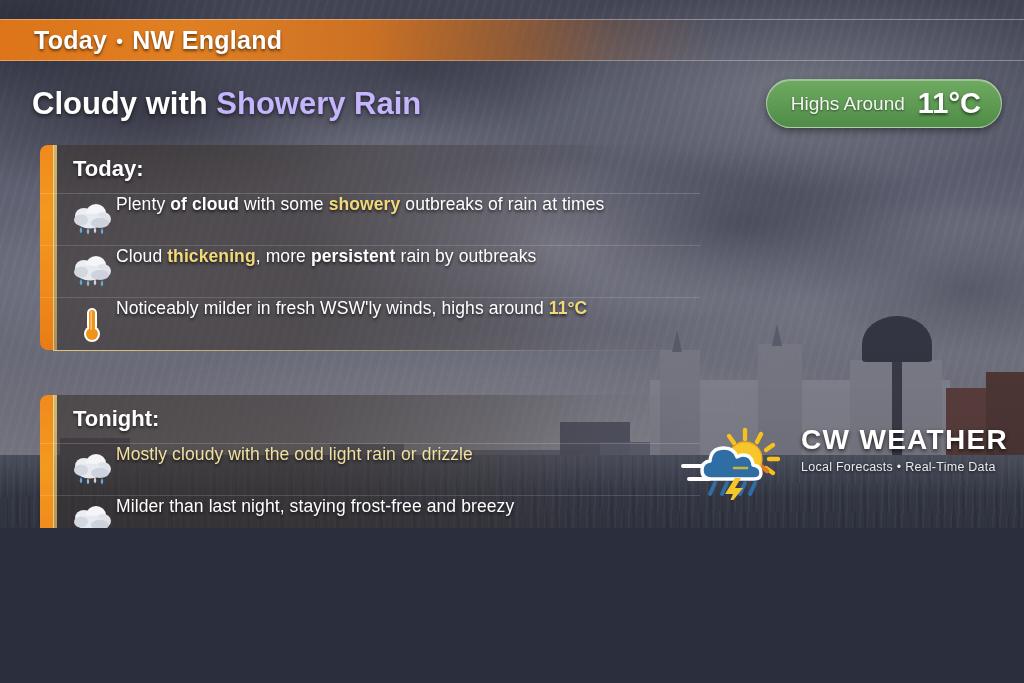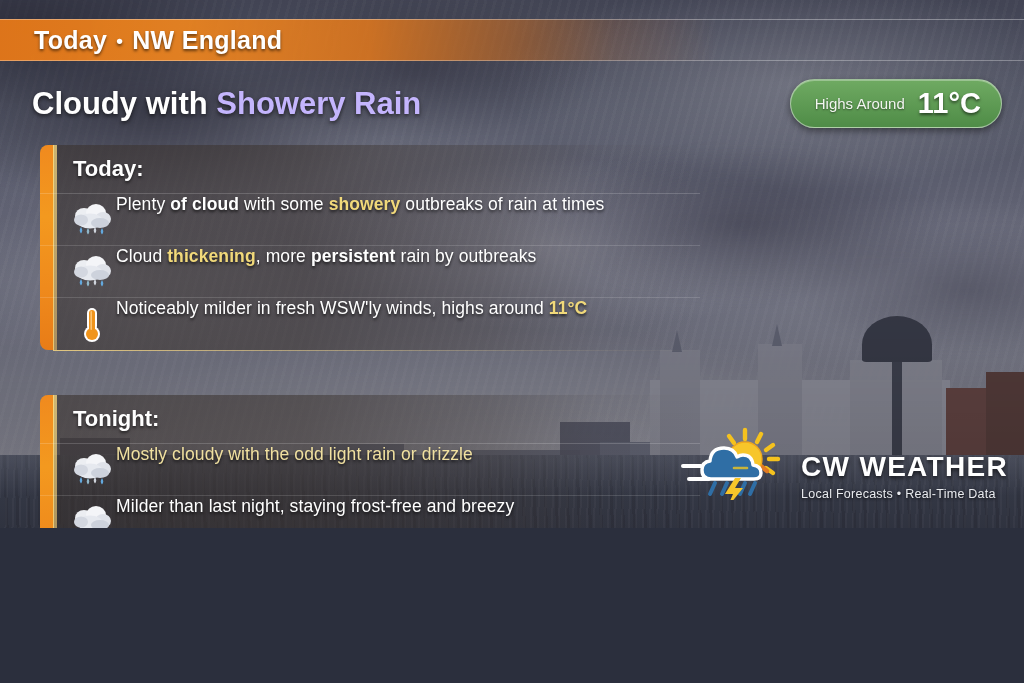--- a/index.html
+++ b/index.html
@@ -138,21 +138,21 @@
   .temp-pill{
     position:absolute; right:22px; top:79px;
     height:49px; padding:0 20px 0 24px;
     border-radius:26px;
     background:linear-gradient(#6faa62, #4f8c47);
     border:1px solid rgba(255,255,255,.45);
     box-shadow:0 3px 7px rgba(0,0,0,.42), inset 0 1px 0 rgba(255,255,255,.30);
     display:flex; align-items:center; gap:13px;
   }
   .temp-label{
-    font-size:15px; font-weight:400; color:#f2f5f0;
+    font-size:19px; font-weight:400; color:#f2f5f0;
     text-shadow:0 1px 2px rgba(0,0,0,.5);
     white-space:nowrap;
   }
   .temp-value{
     font-size:29px; font-weight:700; color:#ffffff;
     text-shadow:0 2px 3px rgba(0,0,0,.55);
     white-space:nowrap;
   }
 
   
@@ -215,21 +215,21 @@
     white-space:nowrap;
     letter-spacing:.1px;
   }
   .row-text b{ font-weight:700; color:#ffffff; }
   .row-text .gold{ font-weight:700; color:#f1d97a; }
   .row-text.all-gold{ color:#f0e0a0; }
 
   
   .logo{
     position:absolute; right:16px; bottom:28px;
-    display:flex; align-items:flex-end; gap:12px;
+    display:flex; align-items:flex-start; gap:12px;
   }
   .logo-mark{ width:108px; height:74px; flex:0 0 108px; }
   .logo-text{ display:flex; flex-direction:column; line-height:1; }
   .logo-name{
     font-size:28px; font-weight:700; color:#ffffff; letter-spacing:1.3px;
     text-shadow:0 2px 4px rgba(0,0,0,.72);
   }
   .logo-tag{
     margin-top:7px;
     font-size:12.5px; color:#e9ebef; letter-spacing:.25px;

